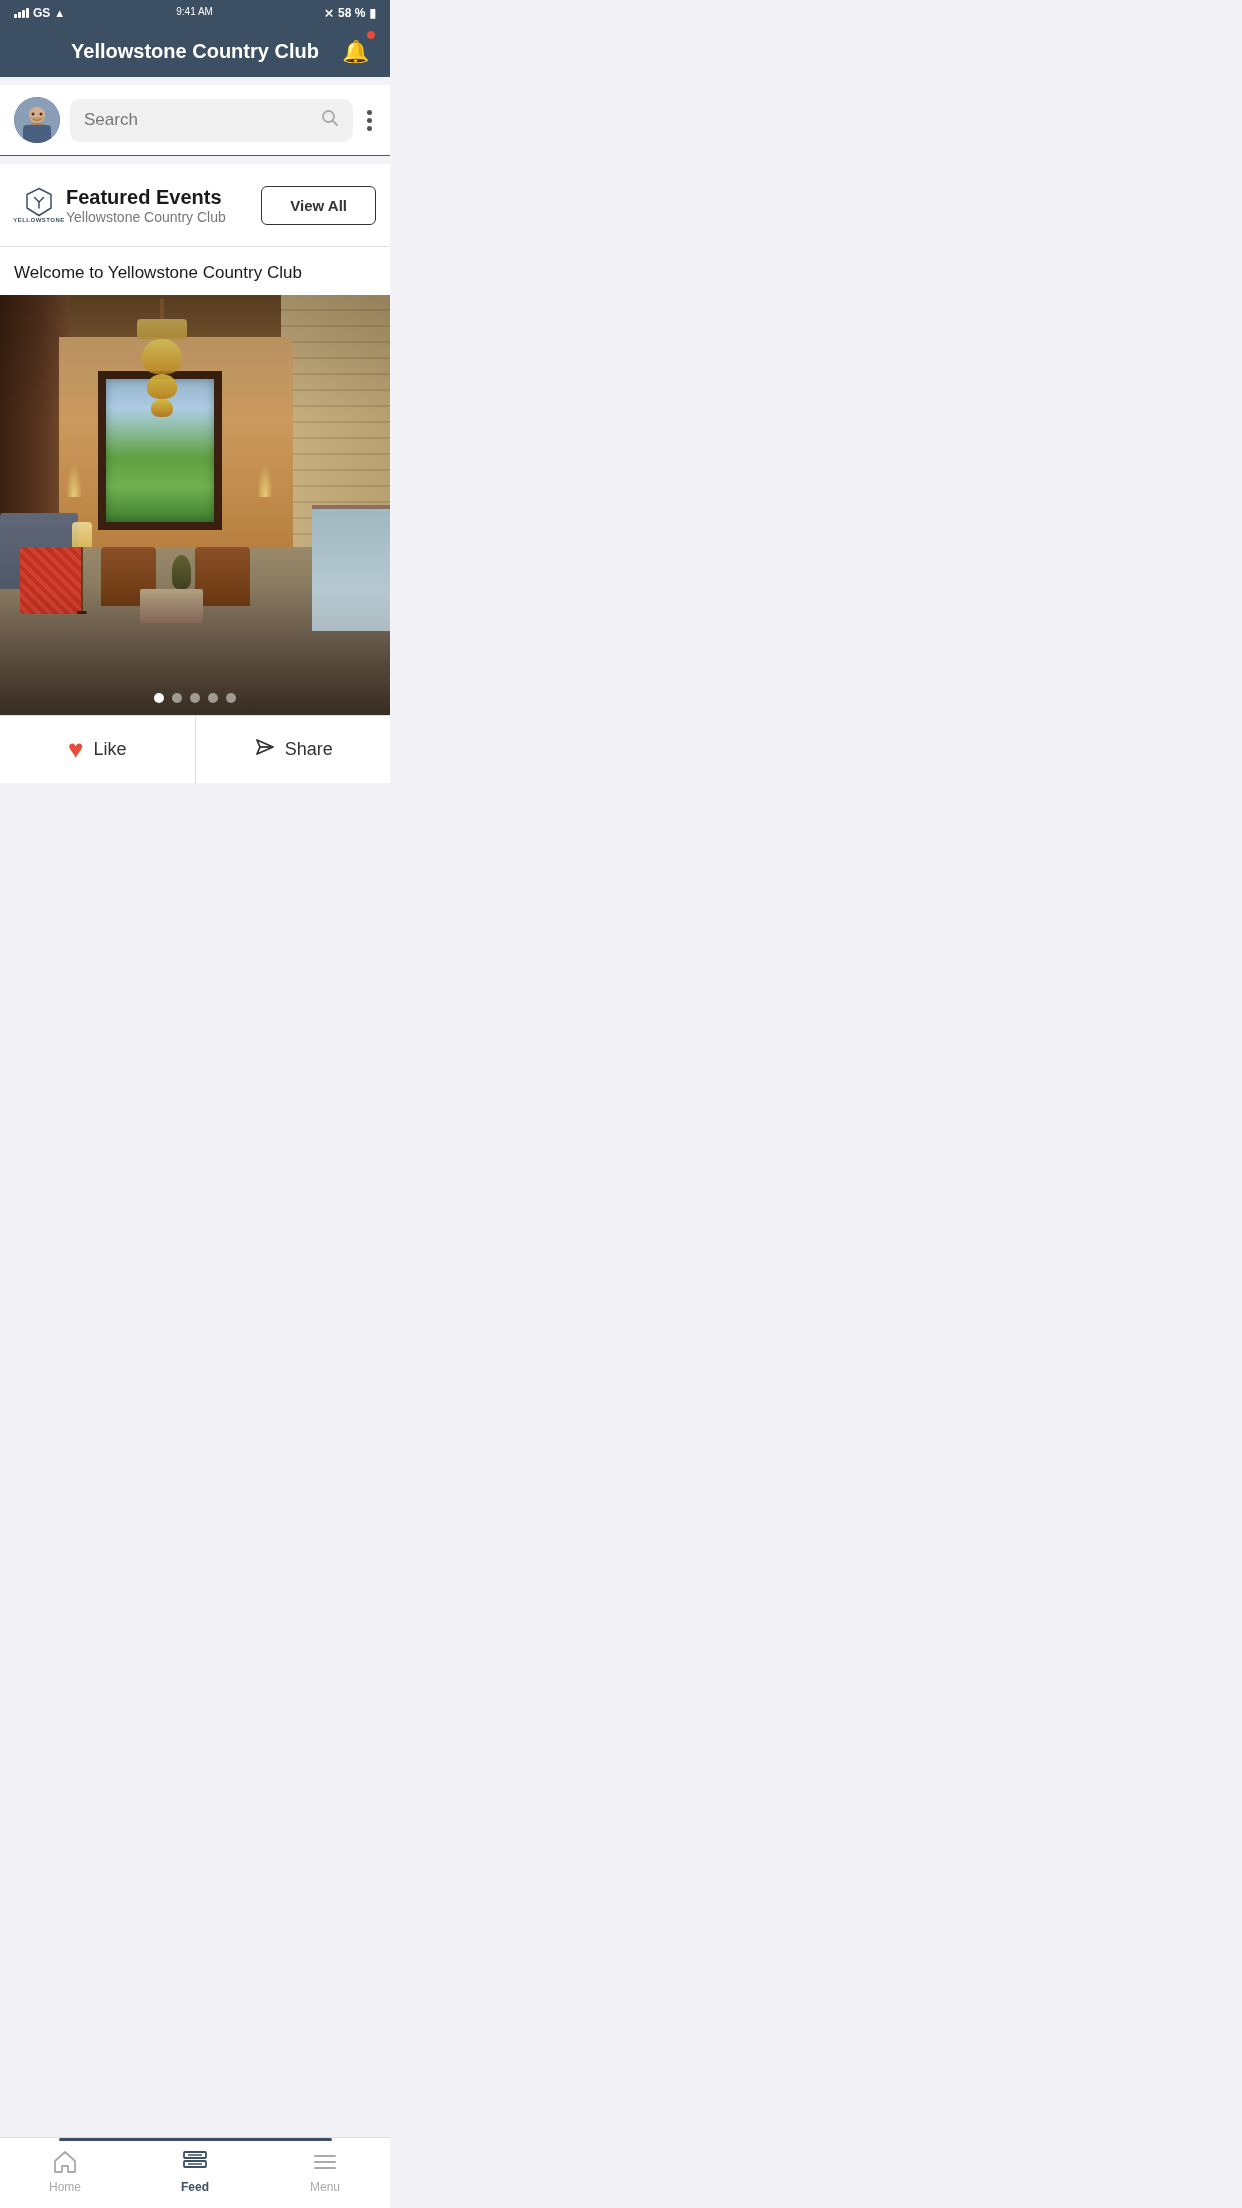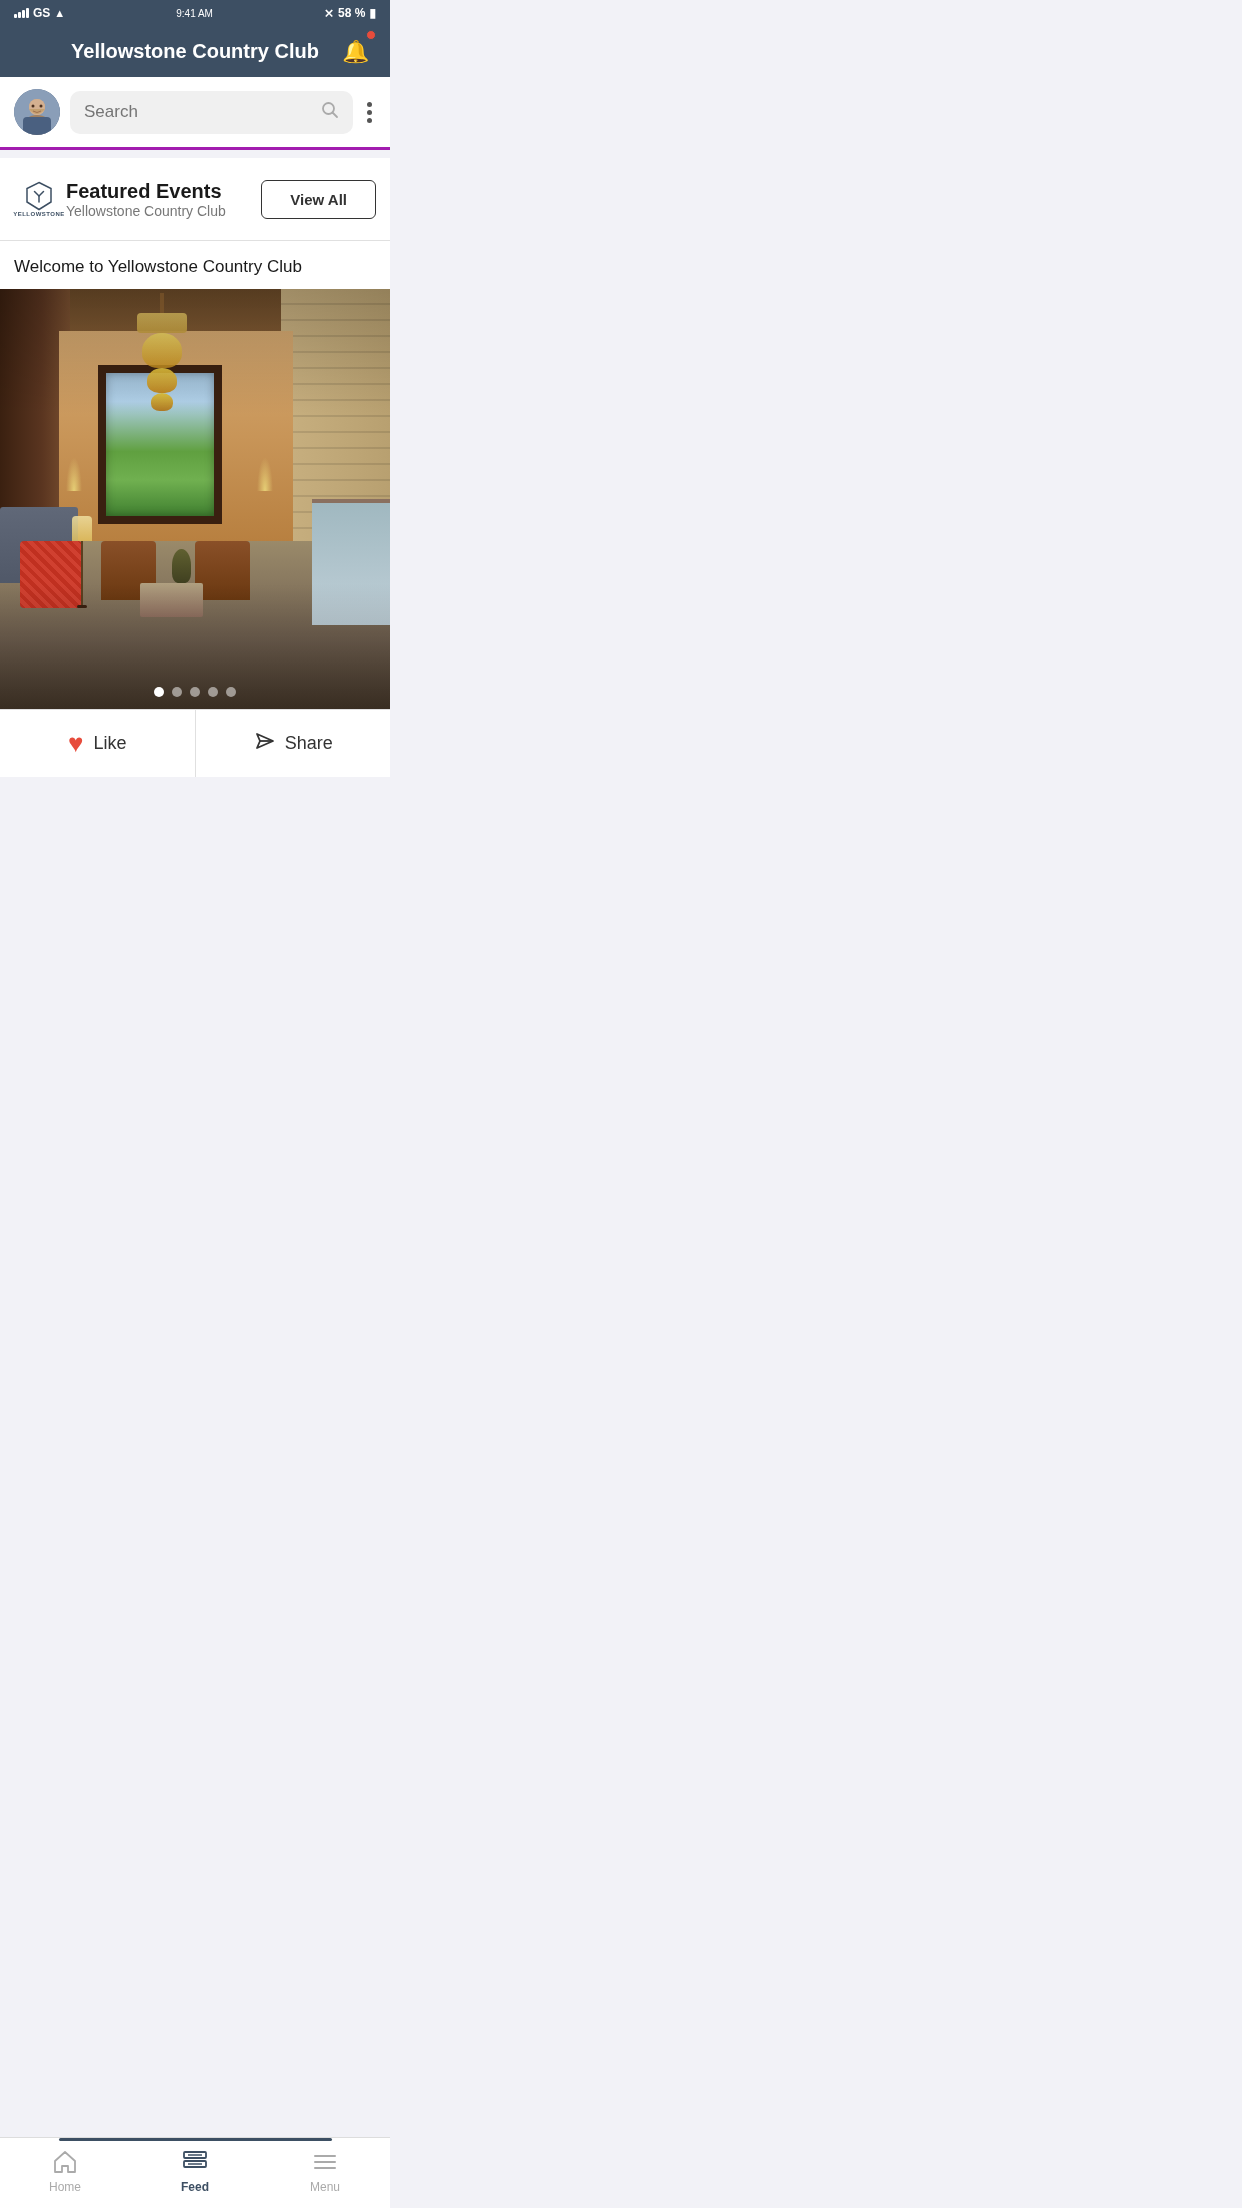--- a/index.html
+++ b/index.html
@@ -11,21 +11,20 @@
       background: #f2f2f7;
       overflow-x: hidden;
     }
 
     
     .status-bar {
       background: #3d4f63;
       color: white;
       display: flex;
       justify-content: space-between;
-      align-items: center;
       padding: 6px 14px;
       font-size: 12px;
       font-weight: 600;
     }
     .status-left { display: flex; align-items: center; gap: 4px; }
     .status-center { font-size: 10px; font-weight: 400; }
     .status-right { display: flex; align-items: center; gap: 4px; }
     .signal-bars { display: flex; align-items: flex-end; gap: 1px; }
     .signal-bars span {
       width: 3px;
@@ -81,21 +80,22 @@
       border: 1px solid #3d4f63;
     }
 
     
     .search-row {
       background: white;
       display: flex;
       align-items: center;
       padding: 12px 14px;
       gap: 10px;
-      border-bottom: 3px solid #a21caf;
+      border-bottom: 1px solid #a21caf;
+      margin-top: 8px;
     }
     .avatar {
       width: 46px;
       height: 46px;
       border-radius: 50%;
       overflow: hidden;
       flex-shrink: 0;
       background: #8a9ab5;
       display: flex;
       align-items: center;

